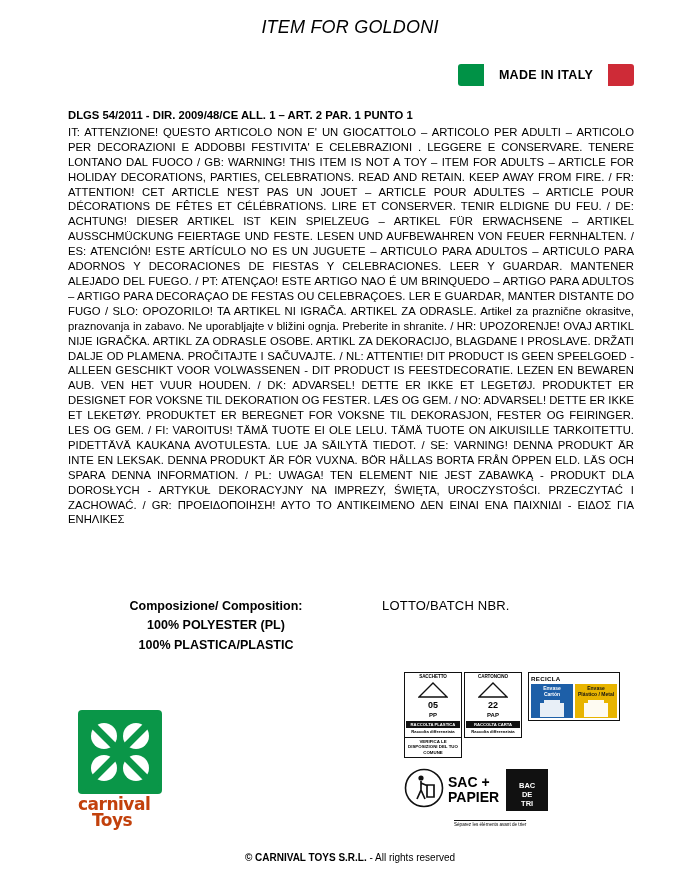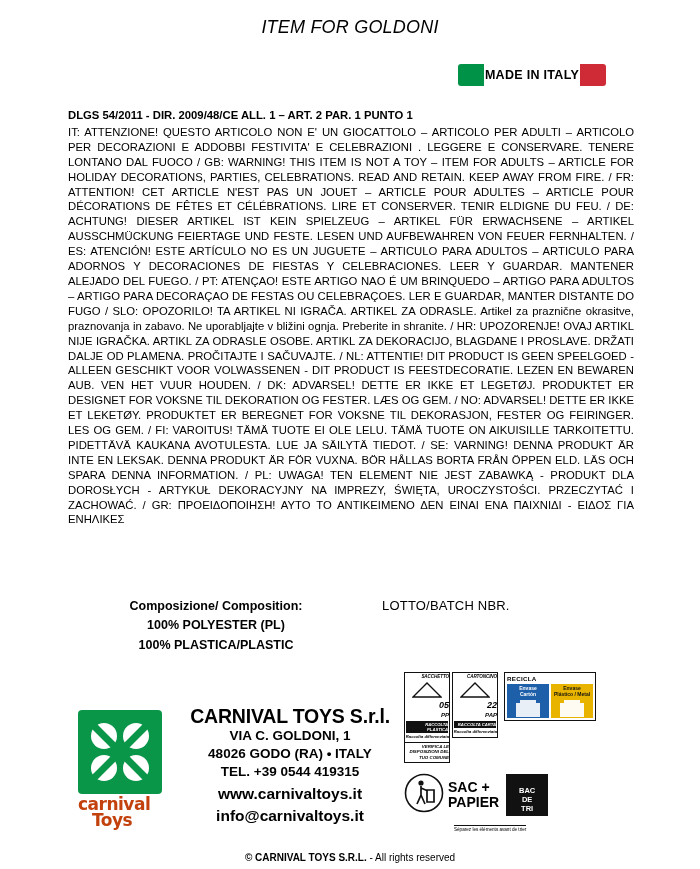--- a/index.html
+++ b/index.html
@@ -31,21 +31,21 @@
     font-weight: normal;
     margin-top: 3px;
     letter-spacing: 0.2px;
   }
 
   
   .flag-wrap {
     position: absolute;
     top: 64px;
     left: 458px;
-    width: 148px;
+    width: 176px;
     height: 22px;
     display: flex;
     border-radius: 3px;
     overflow: hidden;
   }
   .flag-green { width: 26px; background: #009246; }
   .flag-white {
     flex: 1;
     background: #ffffff;
     display: flex;
@@ -156,27 +156,26 @@
   
   .recycle-area {
     position: absolute;
     top: 672px;
     left: 404px;
     width: 255px;
   }
   .rec-row { display: flex; align-items: flex-start; }
   .rec-box {
     border: 1px solid #111;
-    width: 46px;
-    text-align: right;
+    width: 58px;
+    text-align: center;
     font-size: 4.6px;
     line-height: 1.25;
     padding: 1px 0 2px;
     font-weight: bold;
-    font-style: italic;
   }
   .rec-box + .rec-box { margin-left: 2px; }
   .rec-box .hdr { font-size: 4.6px; letter-spacing: -0.1px; }
   .rec-tri { margin: 2px auto 1px; width: 30px; }
   .rec-code { font-size: 9px; font-weight: bold; }
   .rec-mat { font-size: 6px; font-weight: bold; margin-top: 0px; }
   .rec-foot {
     background: #111; color: #fff; font-size: 4.2px;
     margin: 2px 1px 0; padding: 1px 0; line-height: 1.2;
   }
@@ -290,28 +289,20 @@
           <line x1="78" y1="6" x2="6" y2="78"></line>
         </g>
       </svg>
     </div>
     <div class="logo-wordmark">
       <span>carnival</span>
       <span class="w2">Toys</span>
     </div>
   </div>
 
-  <div class="company-info">
-    <div class="company-name">CARNIVAL TOYS S.r.l.</div>
-    <div class="company-line">VIA C. GOLDONI, 1</div>
-    <div class="company-line">48026 GODO (RA) • ITALY</div>
-    <div class="company-line">TEL. +39 0544 419315</div>
-    <div class="company-web">www.carnivaltoys.it</div>
-    <div class="company-web">info@carnivaltoys.it</div>
-  </div>
 </div>
 
 <div class="recycle-area">
   <div class="rec-row">
 
     <div class="rec-box">
       <div class="hdr">SACCHETTO</div>
       <div class="rec-tri">
         <svg width="30" height="16" viewBox="0 0 30 16" aria-hidden="true">
           <polygon points="15,1 29,15 1,15" fill="none" stroke="#111" stroke-width="1.4"></polygon>

